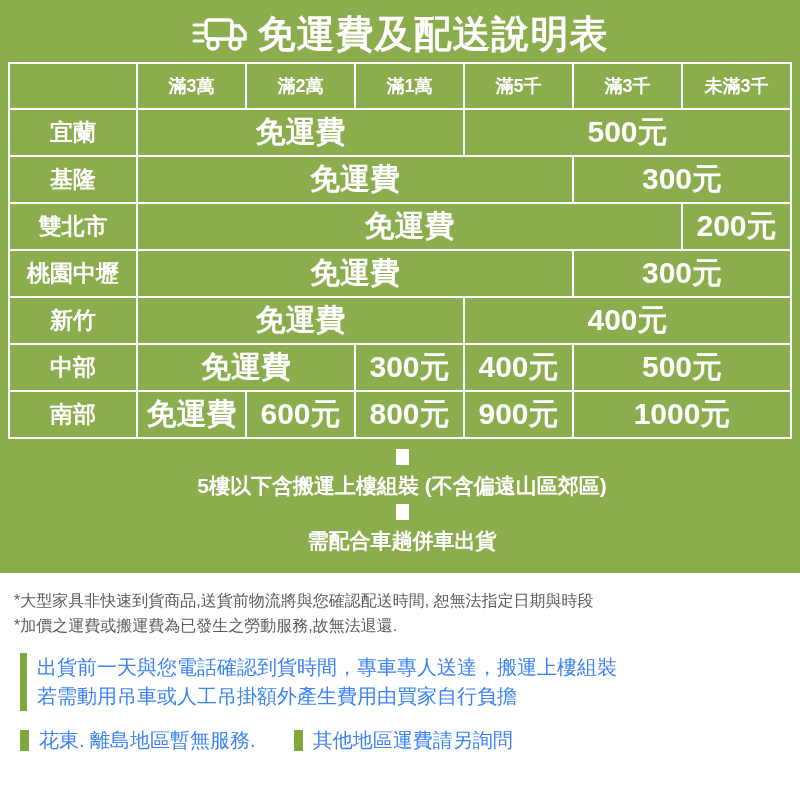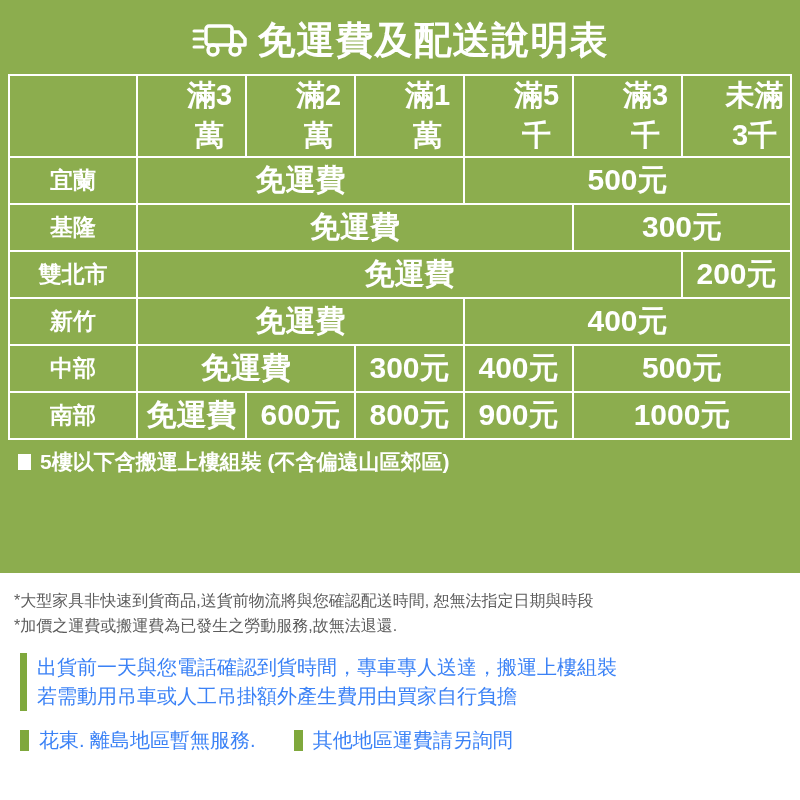--- a/index.html
+++ b/index.html
@@ -20,21 +20,21 @@
     height: 800px;
     box-sizing: border-box;
   }
 
   
   .title-bar {
     display: flex;
     align-items: center;
     justify-content: center;
     gap: 10px;
-    height: 74px;
+    height: 62px;
     padding-top: 6px;
     box-sizing: border-box;
   }
   .truck-icon {
     width: 56px;
     height: 40px;
     display: block;
   }
   .title-text {
     font-size: 38px;
@@ -58,22 +58,21 @@
   table.fee th, table.fee td {
     border: 2px solid #ffffff;
     text-align: center;
     vertical-align: middle;
     color: #ffffff;
     font-weight: bold;
     padding: 0;
   }
   table.fee thead th {
     height: 44px;
-    font-size: 29px;
-    padding-left: 36px;
+    font-size: 18px;
   }
   table.fee tbody td {
     height: 45px;
     font-size: 30px;
   }
   table.fee tbody td.rowhead {
     font-size: 23px;
     margin-top: 11px;
   }
   .col-region { width: 128px; }
@@ -81,20 +80,21 @@
 
   
   .notes {
     padding: 10px 14px 0 18px;
   }
   .note-line {
     display: flex;
     align-items: center;
     gap: 9px;
     margin-bottom: 7px;
+    flex-direction: column;
   }
   .sq {
     width: 13px;
     height: 16px;
     background: #ffffff;
     display: inline-block;
     flex: 0 0 auto;
   }
   .note-text {
     font-size: 21px;
@@ -209,20 +209,25 @@
             <td class="rowhead">基隆</td>
             <td colspan="4">免運費</td>
             <td colspan="2">300元</td>
           </tr>
           <tr>
             <td class="rowhead">雙北市</td>
             <td colspan="5">免運費</td>
             <td>200元</td>
           </tr>
           <tr>
+            <td class="rowhead">桃園中壢</td>
+            <td colspan="4">免運費</td>
+            <td colspan="2">300元</td>
+          </tr>
+          <tr>
             <td class="rowhead">新竹</td>
             <td colspan="3">免運費</td>
             <td colspan="3">400元</td>
           </tr>
           <tr>
             <td class="rowhead">中部</td>
             <td colspan="2">免運費</td>
             <td>300元</td>
             <td>400元</td>
             <td colspan="2">500元</td>
@@ -237,20 +242,24 @@
           </tr>
         </tbody>
     </table>
   </div>
 
   <div class="notes">
     <div class="note-line">
       <span class="sq"></span>
       <span class="note-text">5樓以下含搬運上樓組裝 (不含偏遠山區郊區)</span>
     </div>
+    <div class="note-line">
+      <span class="sq"></span>
+      <span class="note-text">需配合車趟併車出貨</span>
+    </div>
   </div>
 
   <div class="bottom">
     <div class="fineprint">
       <div>*大型家具非快速到貨商品,送貨前物流將與您確認配送時間, 恕無法指定日期與時段</div>
       <div>*加價之運費或搬運費為已發生之勞動服務,故無法退還.</div>
     </div>
 
     <div class="green-block">
       <span class="green-bar"></span>

